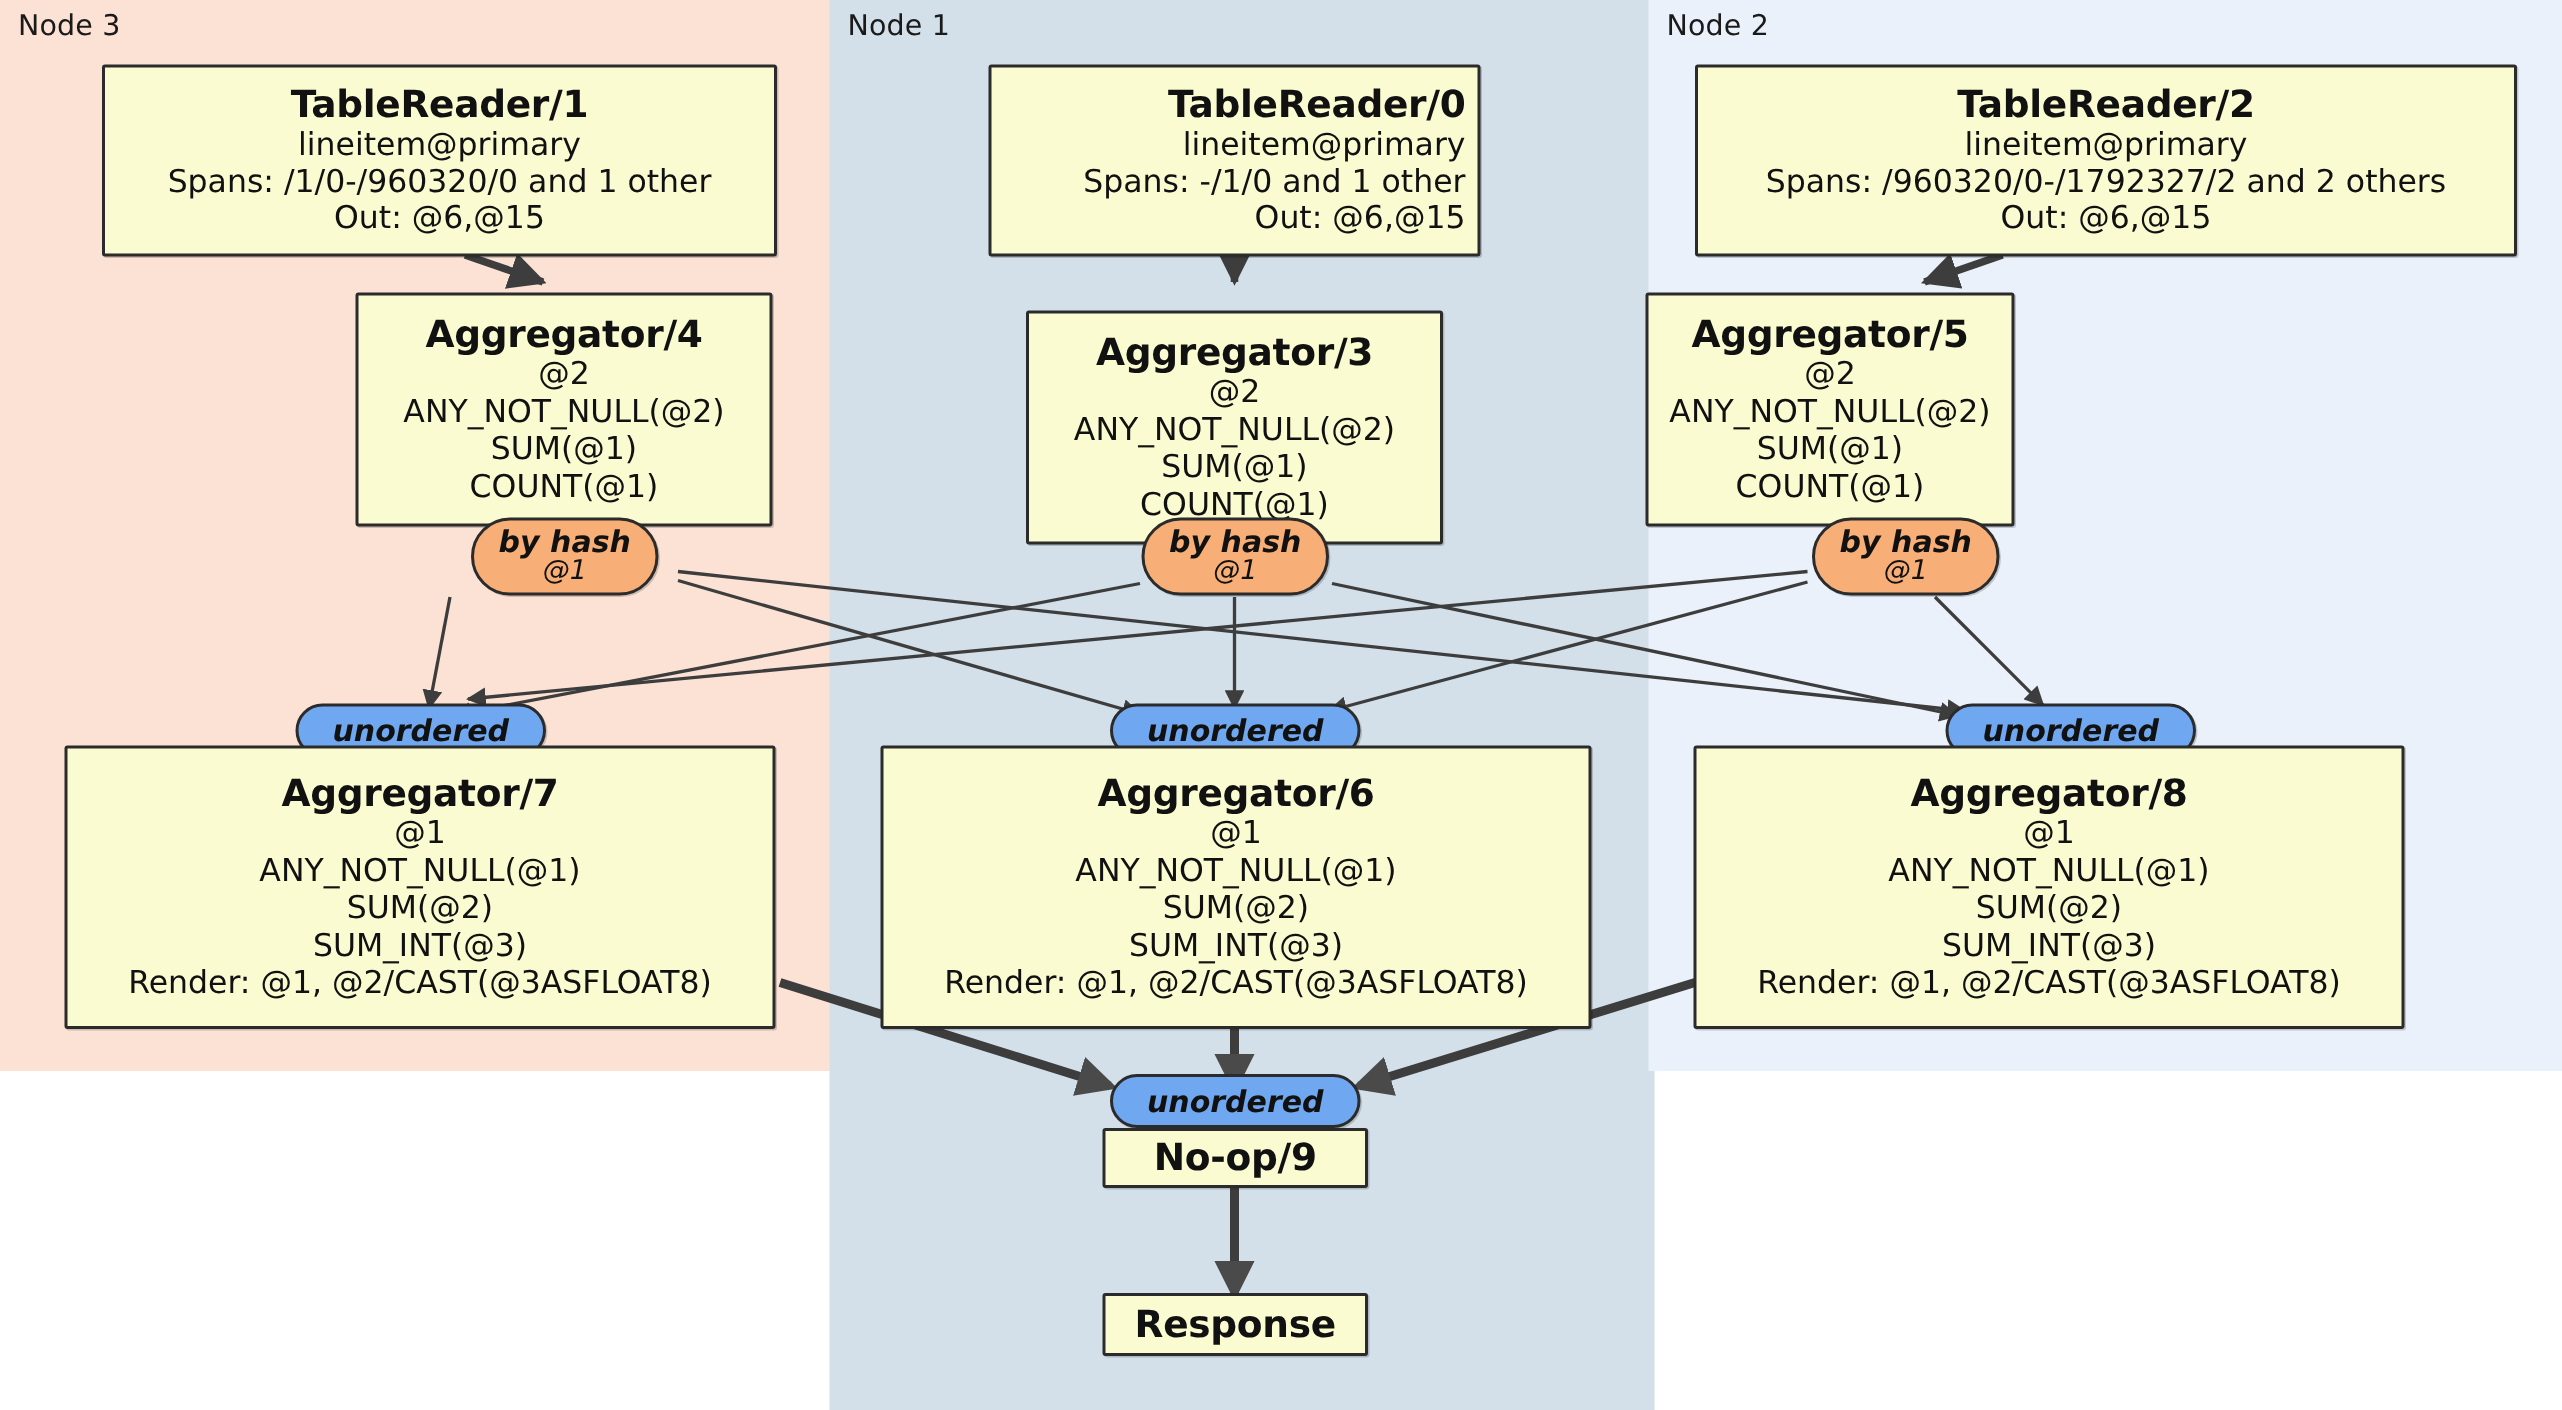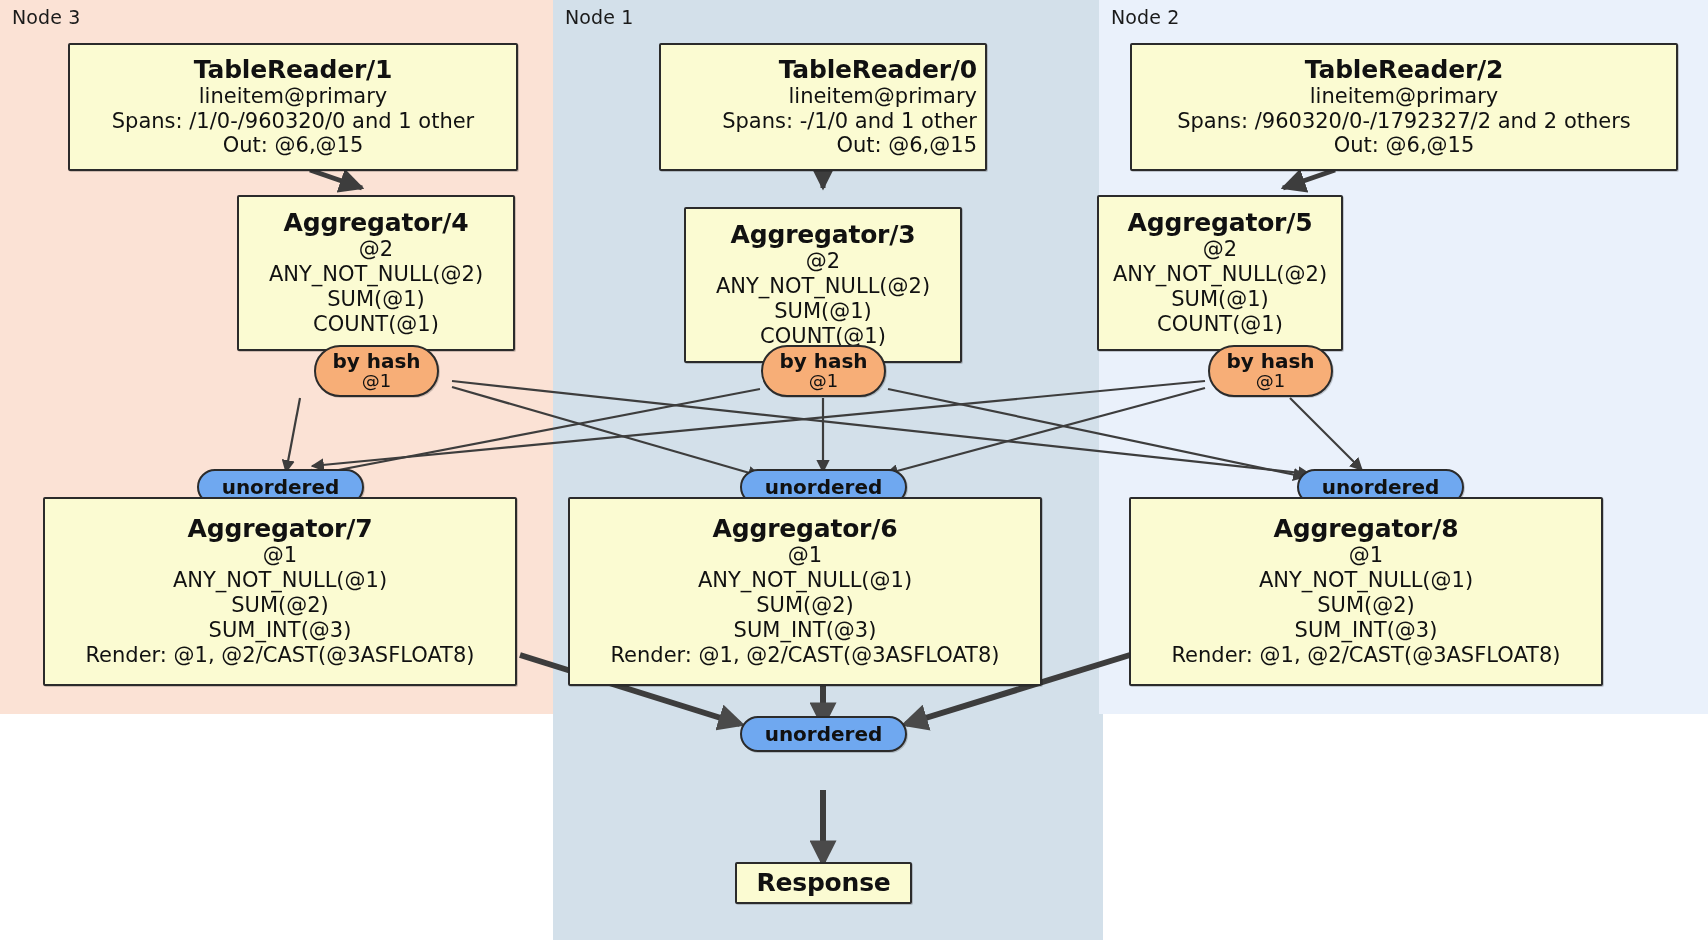--- a/index.html
+++ b/index.html
@@ -88,20 +88,21 @@
     box-sizing: border-box;
     border: 2px solid #2b2b2b;
     border-radius: 999px;
     text-align: center;
     display: flex;
     flex-direction: column;
     justify-content: center;
     align-items: center;
     color: #111111;
     box-shadow: 1px 1px 0 rgba(0,0,0,0.18);
+    font-style: italic;
   }
   .pill.hash {
     background: #f7ae77;
   }
   .pill.hash .p-title {
     font-weight: bold;
     font-size: 20px;
     line-height: 1.05;
   }
   .pill.hash .p-sub {
@@ -245,21 +246,21 @@
 
   <div class="box" style="left:43px; top:497px; width:474px; height:189px;">
     <div class="title">Aggregator/7</div>
     <div class="line">@1</div>
     <div class="line">ANY_NOT_NULL(@1)</div>
     <div class="line">SUM(@2)</div>
     <div class="line">SUM_INT(@3)</div>
     <div class="line">Render: @1, @2/CAST(@3ASFLOAT8)</div>
   </div>
 
-  <div class="box" style="left:568px; top:497px; width:474px; height:189px;">
+  <div class="box" style="left:587px; top:497px; width:474px; height:189px;">
     <div class="title">Aggregator/6</div>
     <div class="line">@1</div>
     <div class="line">ANY_NOT_NULL(@1)</div>
     <div class="line">SUM(@2)</div>
     <div class="line">SUM_INT(@3)</div>
     <div class="line">Render: @1, @2/CAST(@3ASFLOAT8)</div>
   </div>
 
   <div class="box" style="left:1129px; top:497px; width:474px; height:189px;">
     <div class="title">Aggregator/8</div>
@@ -267,18 +268,21 @@
     <div class="line">ANY_NOT_NULL(@1)</div>
     <div class="line">SUM(@2)</div>
     <div class="line">SUM_INT(@3)</div>
     <div class="line">Render: @1, @2/CAST(@3ASFLOAT8)</div>
   </div>
 
   <div class="pill unordered" style="left:740px; top:716px; width:167px; height:36px;">
     <span class="p-title">unordered</span>
   </div>
 
+  <div class="box compact" style="left:735px; top:752px; width:177px; height:40px;">
+    <div class="title">No-op/9</div>
+  </div>
 
   <div class="box compact" style="left:735px; top:862px; width:177px; height:42px;">
     <div class="title">Response</div>
   </div>
 
 </div>
 
 </body></html>

